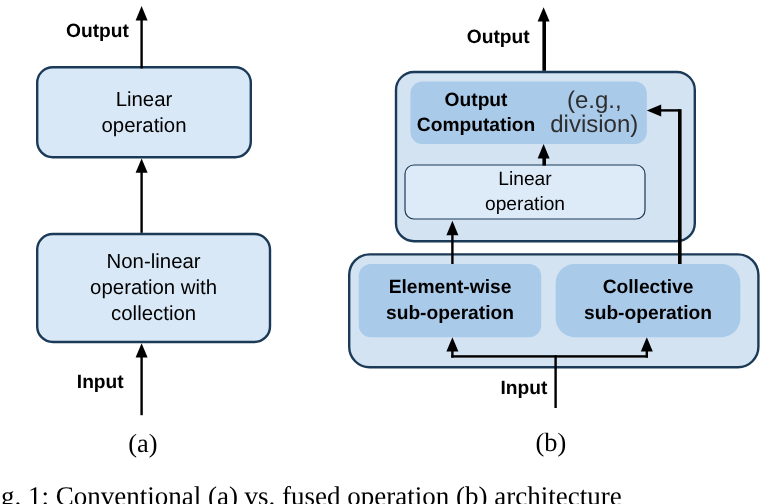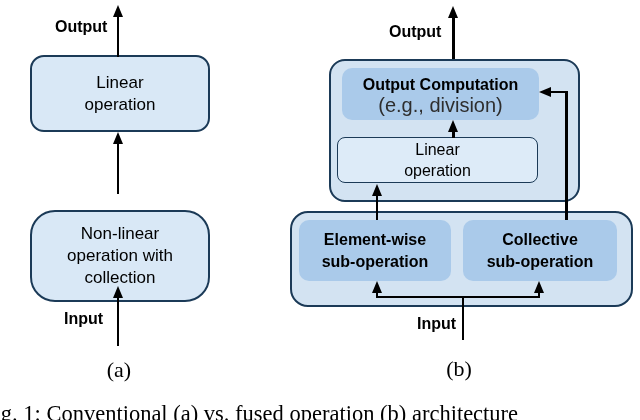--- a/index.html
+++ b/index.html
@@ -17,21 +17,21 @@
     border-radius:14px;line-height:22px;font-size:17px;font-weight:400;
   }
   .container{
     position:absolute;box-sizing:border-box;
     border:2px solid var(--border,#1b3a57);
     background:var(--container-fill,#d3e3f2);
   }
   .medbox{
     position:absolute;box-sizing:border-box;border:none;
     background:var(--medium-fill,#aacaea);
-    display:flex;flex-direction:column;align-items:center;justify-content:center;
+    display:flex;align-items:center;justify-content:center;
     text-align:center;white-space:pre-line;border-radius:10px;
     font-size:16px;font-weight:600;line-height:22px;
   }
   
   .vline{position:absolute;width:2.5px;background:var(--line,#000);z-index:6;}
   .hline{position:absolute;height:2.5px;background:var(--line,#000);z-index:6;}
   .ah-up{position:absolute;width:0;height:0;z-index:7;
     border-left:5.5px solid transparent;border-right:5.5px solid transparent;
     border-bottom:12px solid var(--line,#000);}
   .ah-left{position:absolute;width:0;height:0;z-index:7;
@@ -57,21 +57,21 @@
 
     <div class="ah-up" style="left:112.5px;top:5px;"></div>
     <div class="vline" style="left:116.75px;top:15px;height:42px;"></div>
 
     <div class="box" style="left:30px;top:55px;width:180px;height:77px;">Linear
 operation</div>
 
     <div class="ah-up" style="left:112.5px;top:132px;"></div>
     <div class="vline" style="left:116.75px;top:142px;height:52px;"></div>
 
-    <div class="box" style="left:30px;top:210px;width:180px;height:92px;border-radius:25px;">Non-linear
+    <div class="box" style="left:30px;top:194px;width:196px;height:92px;">Non-linear
 operation with
 collection</div>
 
     <div class="ah-up" style="left:112.5px;top:286px;"></div>
     <div class="vline" style="left:116.75px;top:296px;height:50px;"></div>
 
     <span class="lbl" style="left:64px;top:310px;">Input</span>
 
     <span class="cap" style="left:49px;top:357px;">(a)</span>
   </div>
@@ -101,21 +101,21 @@
     <div class="vline" style="left:565px;top:90.75px;height:129.5px;"></div>
 
     <div class="ah-up" style="left:371.5px;top:184px;"></div>
     <div class="vline" style="left:375.75px;top:194px;height:26px;"></div>
 
     <div class="container" style="left:290px;top:211px;width:343px;height:96px;border-radius:18px;"></div>
 
     <div class="medbox" style="left:299px;top:220px;width:152px;height:61px;">Element-wise
 sub-operation</div>
 
-    <div class="medbox" style="left:463px;top:220px;width:154px;height:61px;">Collective
+    <div class="medbox" style="left:463px;top:220px;width:154px;height:61px;border-radius:16px;">Collective
 sub-operation</div>
 
     <div class="ah-up" style="left:371.5px;top:281px;"></div>
     <div class="vline" style="left:375.75px;top:291px;height:7px;"></div>
     <div class="ah-up" style="left:533.5px;top:281px;"></div>
     <div class="vline" style="left:537.75px;top:291px;height:7px;"></div>
     <div class="hline" style="left:375.75px;top:295.5px;width:164.5px;"></div>
     <div class="vline" style="left:461.5px;top:295.5px;height:44px;"></div>
 
     <span class="lbl" style="left:417px;top:315px;">Input</span>

